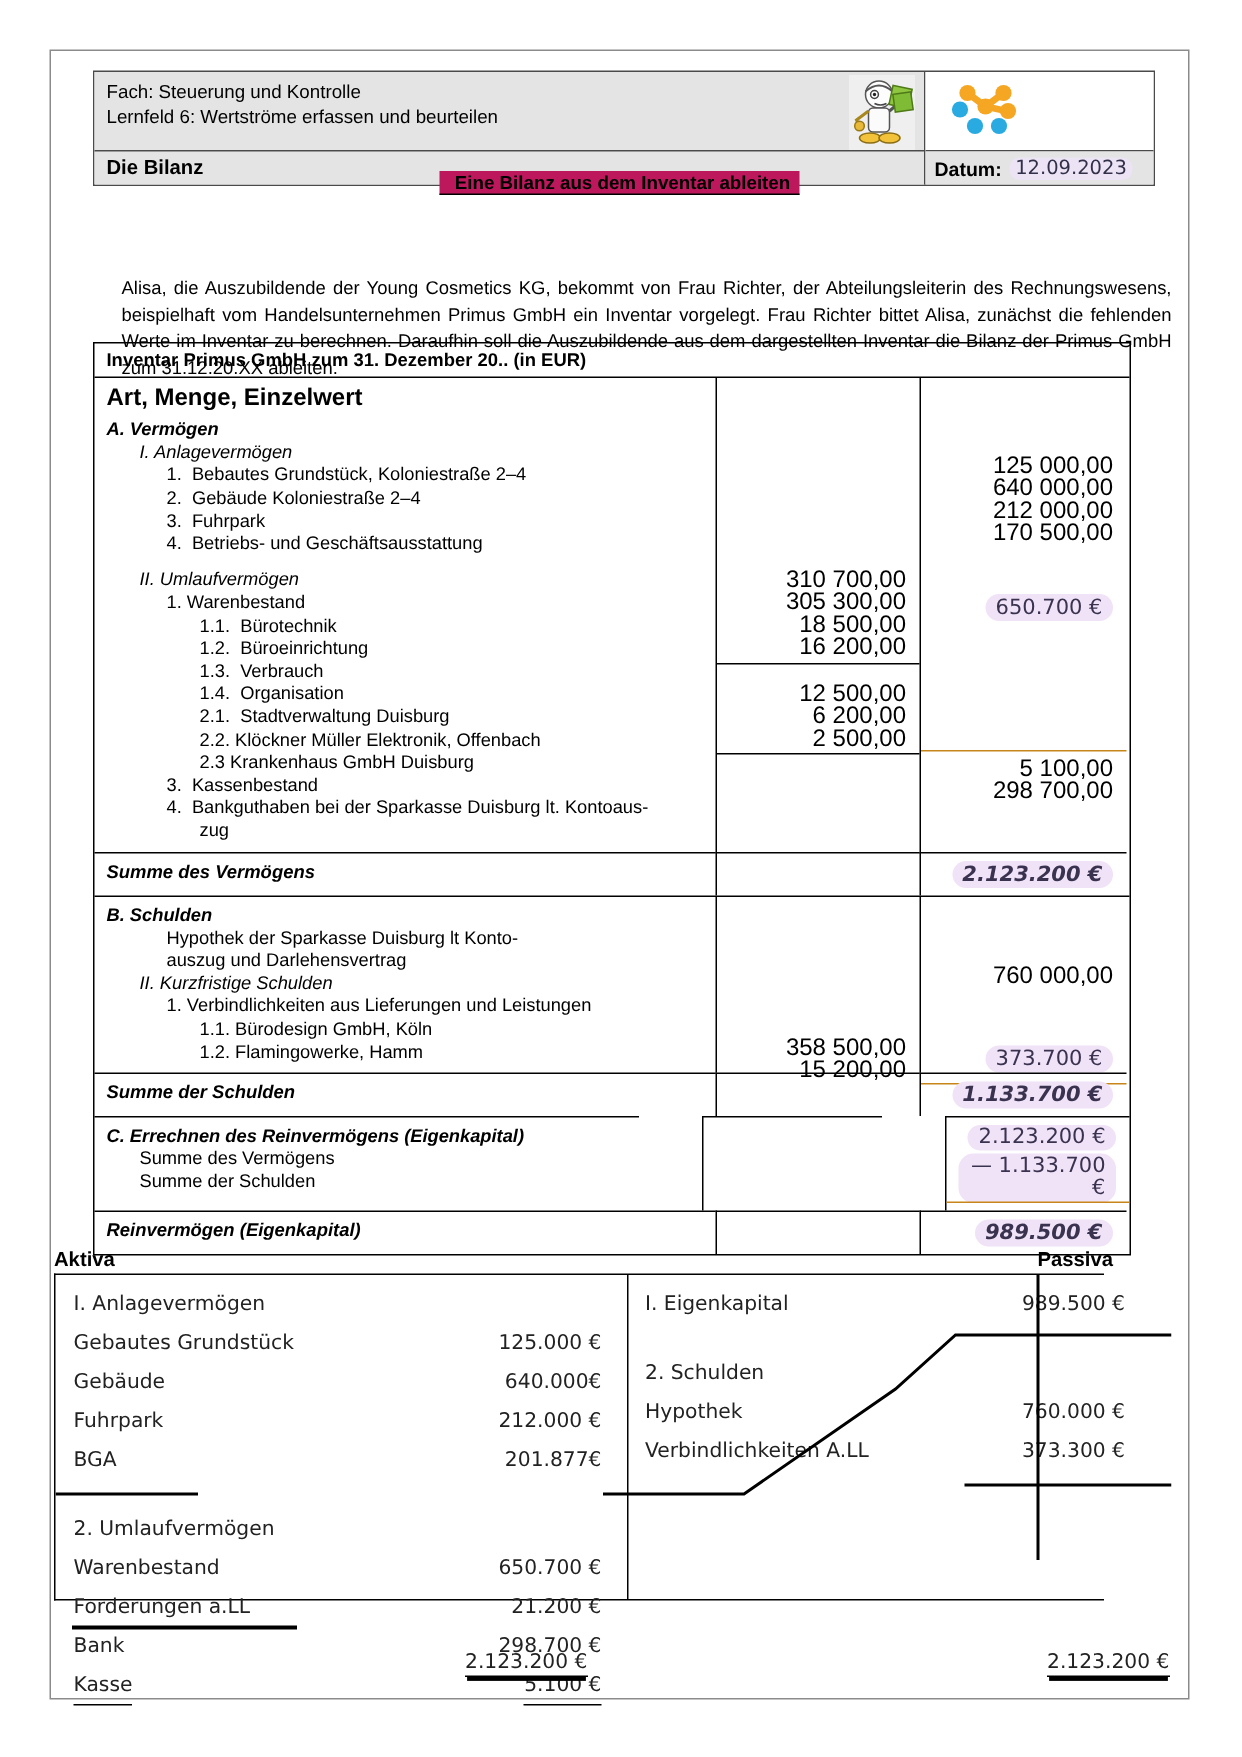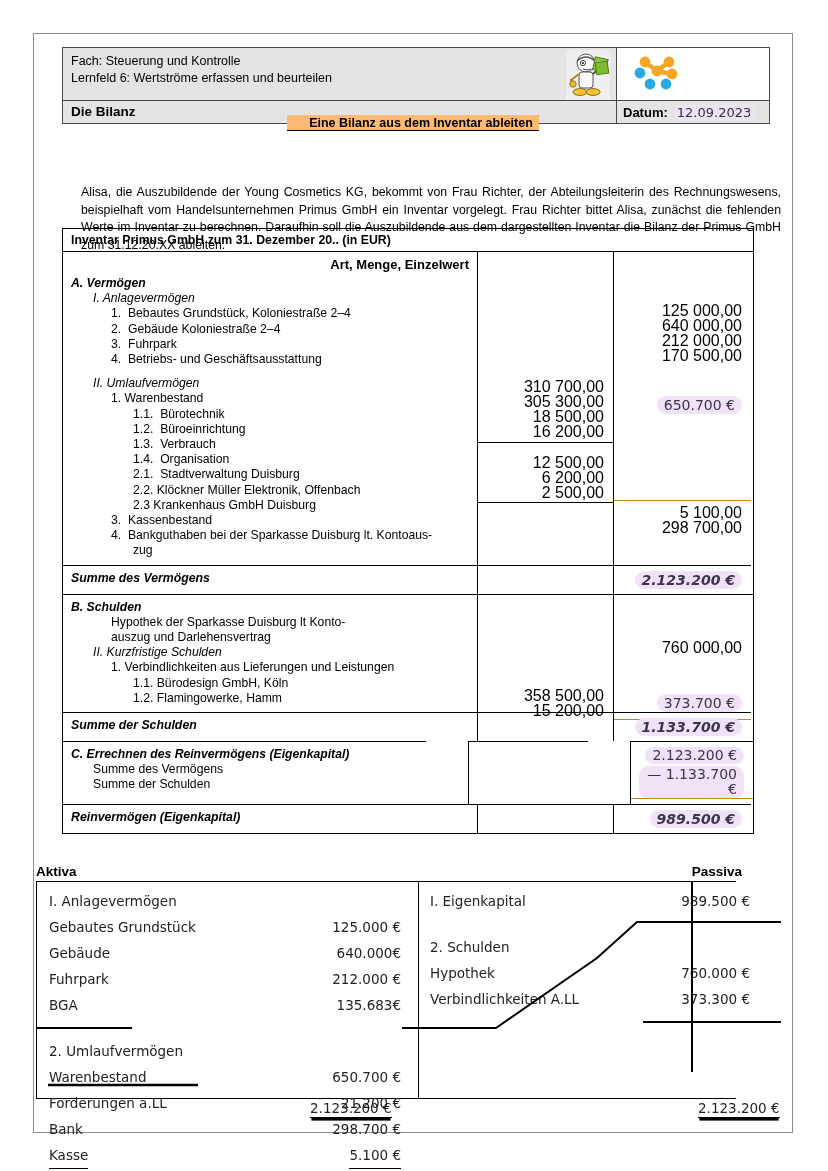--- a/index.html
+++ b/index.html
@@ -62,44 +62,44 @@
   .mascot{
     position:absolute;right:6px;top:2px;width:44px;height:50px;
   }
 
   
   .lesson-title{
     position:absolute;left:0;top:79px;width:100%;text-align:center;
   }
   .lesson-title span{
     font-weight:bold;font-size:12.5px;
-    background:#fdba74;
+    background:#be185d;
     border-bottom:1.4px solid #000;
-    padding:1px 6px 0 22px;
+    padding:1px 6px 0 10px;
   }
   .intro{
     position:absolute;left:47px;top:102px;width:700px;
     font-size:12.3px;line-height:17.5px;text-align:justify;margin-top:48px;
   }
 
   
   .inv{
     position:absolute;left:28px;top:194px;width:692px;
     border:1.6px solid #000;box-sizing:border-box;
   }
   .inv-caption{
     font-weight:bold;font-size:12.3px;
     padding:4px 8px;border-bottom:1.6px solid #000;
   }
   .inv-body{display:flex;}
   .col-desc{width:414px;box-sizing:border-box;}
   .col-v1{width:136px;border-left:1.6px solid #000;box-sizing:border-box;position:relative;}
   .col-v2{width:138px;border-left:1.6px solid #000;box-sizing:border-box;position:relative;}
   .inv-head{
-    font-weight:bold;font-size:13px;padding:5px 8px 4px 8px;text-align:right;
+    font-weight:bold;font-size:16px;padding:5px 8px 4px 8px;
   }
   .lines{padding:0 8px 6px 8px;font-size:12.2px;line-height:15.2px;}
   .l-a{font-weight:bold;font-style:italic;}
   .l-I{font-style:italic;padding-left:22px;}
   .l-1{padding-left:40px;}
   .l-11{padding-left:62px;}
   .l-plain{padding-left:62px;}
   .sp{height:9px;}
   .sumrow{
     font-weight:bold;font-style:italic;font-size:12.3px;
@@ -122,21 +122,21 @@
   
   .vabs{position:absolute;right:9px;text-align:right;}
   .vsep{position:absolute;left:0;width:100%;border-top:1.6px solid #000;}
   .osep{position:absolute;left:0;width:100%;border-top:1.6px solid #c8861a;}
 
   
   .bal{
     position:absolute;left:8px;top:832px;width:744px;
     font-family:"DejaVu Sans", sans-serif;
   }
-  .bal-hdr{display:flex;justify-content:space-between;padding:0 10px 2px 28px;margin-top:32px;}
+  .bal-hdr{display:flex;justify-content:space-between;padding:0 10px 2px 28px;}
   .bal-hdr b{font-family:"Liberation Sans",sans-serif;font-size:13.5px;}
   .bal-box{
     border-top:1.2px solid #000;
     border-left:1.2px solid #000;
     border-bottom:1.2px solid #000;
     height:218px;position:relative;box-sizing:border-box;
     margin-left:28px;width:700px;
   }
   .vdiv{position:absolute;left:381px;top:0;bottom:0;border-left:1.2px solid #000;}
   .side{position:absolute;top:6px;font-size:13.5px;color:#222;}
@@ -346,21 +346,21 @@
       <div class="row">
           <span class="lbl">Gebäude</span>
           <span class="val">640.000€</span>
         </div>
       <div class="row">
           <span class="lbl">Fuhrpark</span>
           <span class="val">212.000 €</span>
         </div>
       <div class="row">
           <span class="lbl">BGA</span>
-          <span class="val">135.683€</span>
+          <span class="val">201.877€</span>
         </div>
       <div class="gap"></div>
       <div class="row">
           <span class="lbl">2.  Umlaufvermögen</span>
           <span class="val"></span>
         </div>
       <div class="row">
           <span class="lbl">Warenbestand</span>
           <span class="val">650.700 €</span>
         </div>

